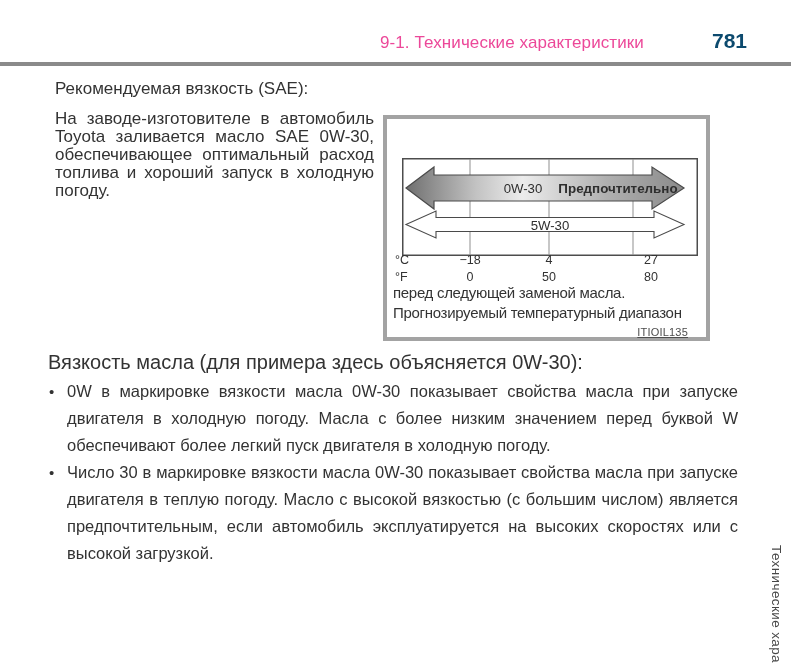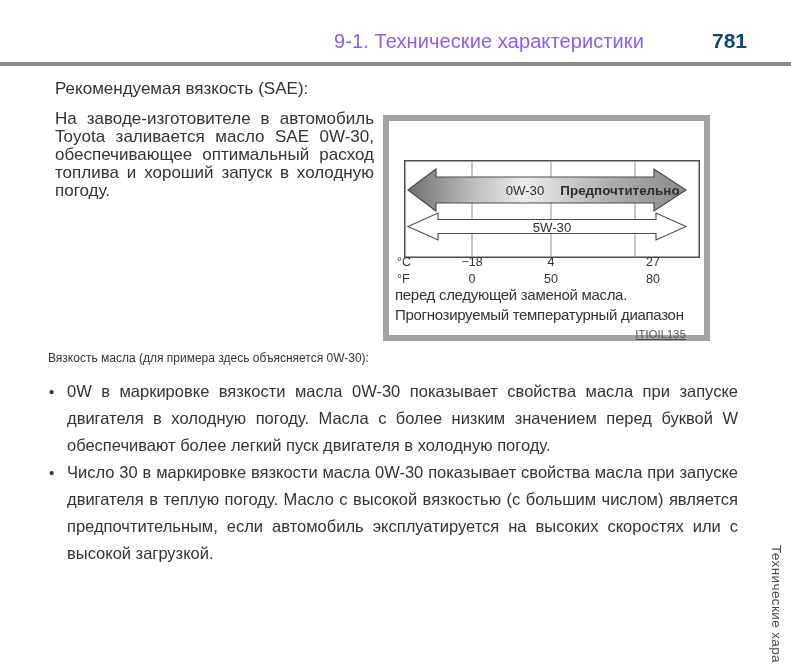--- a/index.html
+++ b/index.html
@@ -9,40 +9,40 @@
     overflow:hidden;
     background:#ffffff;
     color:#333333;
     font-family:"Liberation Sans", sans-serif;
   }
   
   .page-header-row{
     position:absolute; top:29px; right:44px;
     display:flex; align-items:baseline; gap:68px;
   }
-  .header-section{ font-size:20px; color:#8b5cf6; letter-spacing:0.1px; }
+  .header-section{ font-size:17px; color:#ec4899; letter-spacing:0.1px; }
   .header-pagenum{ font-size:21px; font-weight:bold; color:#0c4a6e; }
   .header-rule{
     position:absolute; top:62px; left:0; width:791px; height:4px;
     background:#8a8a8a;
   }
   
   .doc-title{
     position:absolute; left:55px; top:79px;
     font-size:17px; color:#333;
   }
   .intro-paragraph{
     position:absolute; left:55px; top:110px; width:319px;
     font-size:17px; line-height:18px;
     text-align:justify; color:#333;
   }
   
   .figure-frame{
     position:absolute; left:383px; top:115px; width:327px; height:226px;
-    border:6px solid #a3a3a3; background:#fff;
+    border:4px solid #a3a3a3; background:#fff;
   }
   .range-chart{ position:absolute; left:15px; top:39px; }
   .range-chart text{ font-family:"Liberation Sans", sans-serif; fill:#2e2e2e; }
   .temp-row{
     position:absolute; left:0; width:327px; height:16px;
     font-size:12.5px; color:#333;
   }
   .temp-row.c{ top:134px; }
   .temp-row.f{ top:151px; }
   .temp-unit{ position:absolute; left:8px; }
@@ -55,21 +55,21 @@
     font-size:15px; line-height:20px; letter-spacing:-0.3px; color:#333;
     white-space:nowrap;
   }
   .figure-code{
     position:absolute; right:18px; top:207px;
     font-size:11px; color:#4d4d4d; letter-spacing:0.2px;text-decoration:underline;
   }
   
   .viscosity-heading{
     position:absolute; left:48px; top:351px;
-    font-size:12px; color:#333;
+    font-size:20px; color:#333;
   }
   .viscosity-list{
     position:absolute; left:47px; top:378px; width:691px;
     list-style:none;
   }
   .viscosity-list li{
     position:relative; padding-left:20px;
     font-size:16.5px; line-height:27px; text-align:justify; color:#333;
   }
   .bullet-marker{

